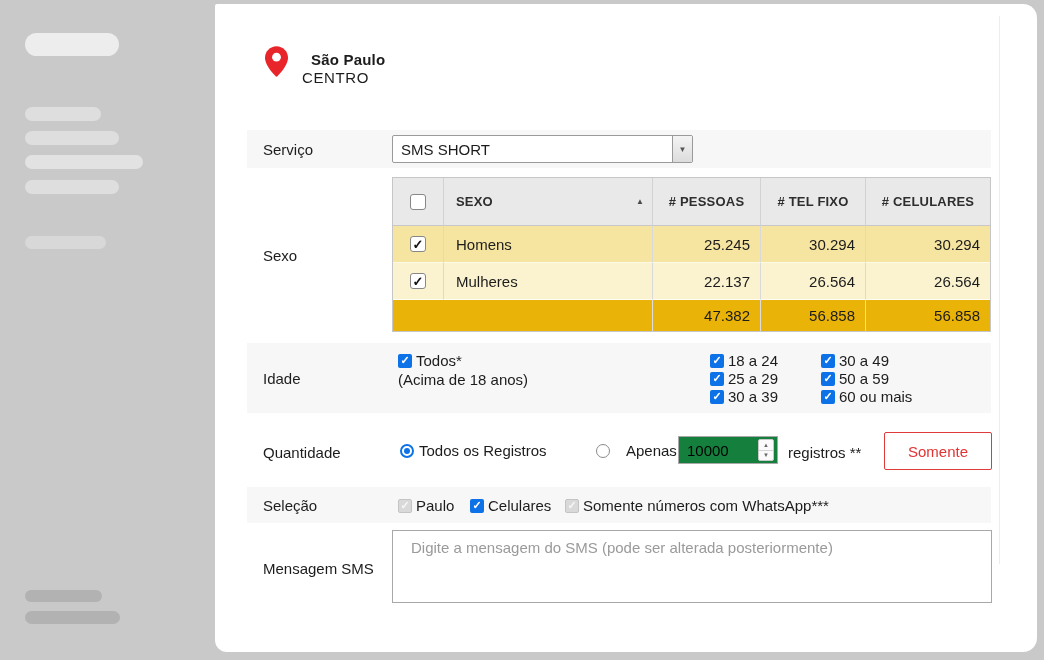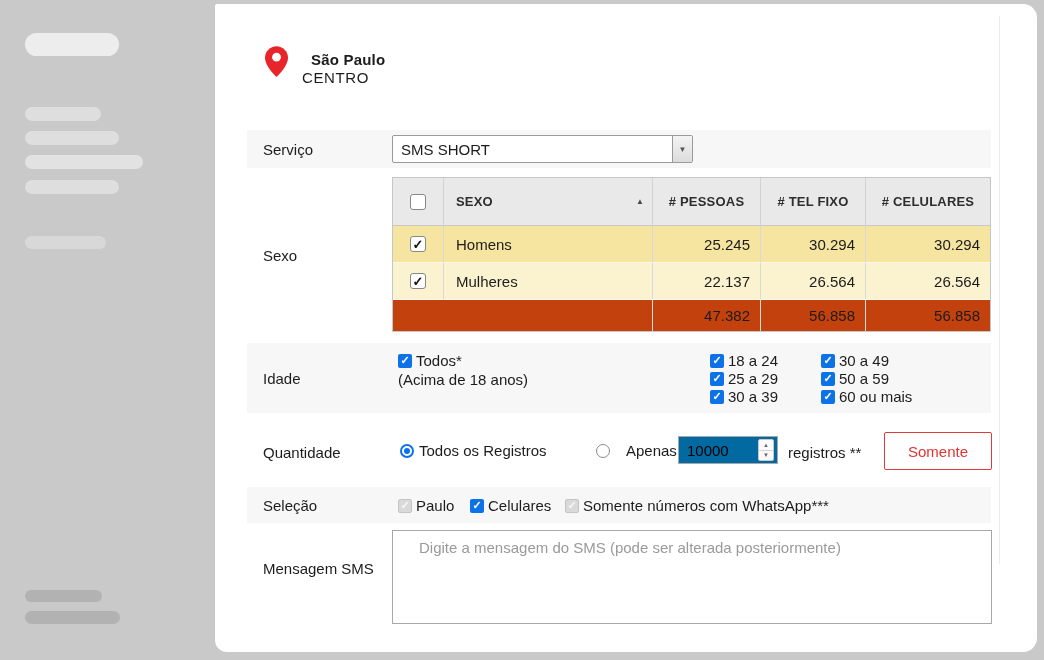--- a/index.html
+++ b/index.html
@@ -68,21 +68,21 @@
   .gc:nth-child(5n) { border-right:none; }
   .gh {
     height:48px; background:#e9e9e9; border-bottom:1px solid #c8c8c8; border-right:1px solid #d2d2d2;
     font-size:13px; font-weight:bold; color:#2e2e2e; letter-spacing:.2px;
   }
   .gh.center, .gc.center { justify-content:center; }
   .gc.num { justify-content:flex-end; padding-right:10px; }
   .gc.name { padding-left:12px; }
   .row-a { background:#f6e5a1; height:37px; border-bottom:1px solid rgba(255,255,255,.75); }
   .row-b { background:#fbf3cf; height:37px; border-bottom:1px solid rgba(255,255,255,.75); }
-  .row-t { background:#c2410c; height:31px; border-right:1px solid #ddd; }
+  .row-t { background:#eab308; height:31px; border-right:1px solid #ddd; }
   .sexo-head { justify-content:space-between; padding:0 8px 0 12px; }
   .sort-asc { font-size:8px; color:#4a4a4a; }
 
   .sexo-label { position:absolute; left:48px; top:243px; font-size:15px; }
 
   
   .cb-plain {
     width:16px; height:16px; background:#fff; border:1px solid #878787; border-radius:3px;
     display:inline-flex; align-items:center; justify-content:center;
     font-size:13px; font-weight:bold; color:#111; flex:0 0 auto;
@@ -108,21 +108,21 @@
   .q-label { position:absolute; left:48px; top:440px; font-size:15px; }
   .radio-item { position:absolute; display:flex; align-items:center; gap:5px; font-size:15px; }
   .radio-on {
     width:14px; height:14px; border-radius:50%; border:2px solid #0d72e8;
     display:inline-flex; align-items:center; justify-content:center; flex:0 0 auto;
   }
   .radio-on::after { content:""; width:6px; height:6px; border-radius:50%; background:#0d72e8; }
   .radio-off { width:14px; height:14px; border-radius:50%; border:1px solid #8a8a8a; background:#fff; flex:0 0 auto; }
   .numbox {
     position:absolute; left:463px; top:432px; width:100px; height:28px;
-    border:1px solid #a8a8a8; background:#0369a1; display:flex; align-items:center;
+    border:1px solid #a8a8a8; background:#15803d; display:flex; align-items:center;
   }
   .numbox input {
     border:none; outline:none; width:70px; padding-left:8px; font-size:15px;
     font-family:"Liberation Sans", sans-serif; background:transparent;
   }
   .spin { margin-left:auto; margin-right:3px; width:16px; height:22px; border:1px solid #c8c8c8; border-radius:2px; background:#fafafa; display:flex; flex-direction:column; }
   .spin div { flex:1; display:flex; align-items:center; justify-content:center; font-size:6px; color:#666; }
   .spin div:first-child { border-bottom:1px solid #d5d5d5; }
   .registros { position:absolute; left:573px; top:440px; font-size:15px; }
   .btn-calcular {
@@ -131,24 +131,24 @@
     color:#e23333; font-size:15px; font-family:"Liberation Sans", sans-serif; cursor:pointer;
   }
 
   
   .band-selecao { top:483px; height:36px; }
   .band-selecao .band-label { top:10px; }
 
   
   .msg-label { position:absolute; left:48px; top:556px; font-size:15px; }
   .msg-area {
-    position:absolute; left:177px; top:526px; width:600px; height:94px;
+    position:absolute; left:177px; top:526px; width:600px; height:73px;
     border:1px solid #a8a8a8; resize:none; outline:none;
     font-family:"Liberation Sans", sans-serif; font-size:15px; color:#222;
-    padding:8px 26px;
+    padding:8px 18px;
   }
   .msg-area::placeholder { color:#9a9a9a; }
 </style>
 </head>
 <body>
 
 <div class="pill p1"></div>
 <div class="pill p2"></div>
 <div class="pill p3"></div>
 <div class="pill p4"></div>

